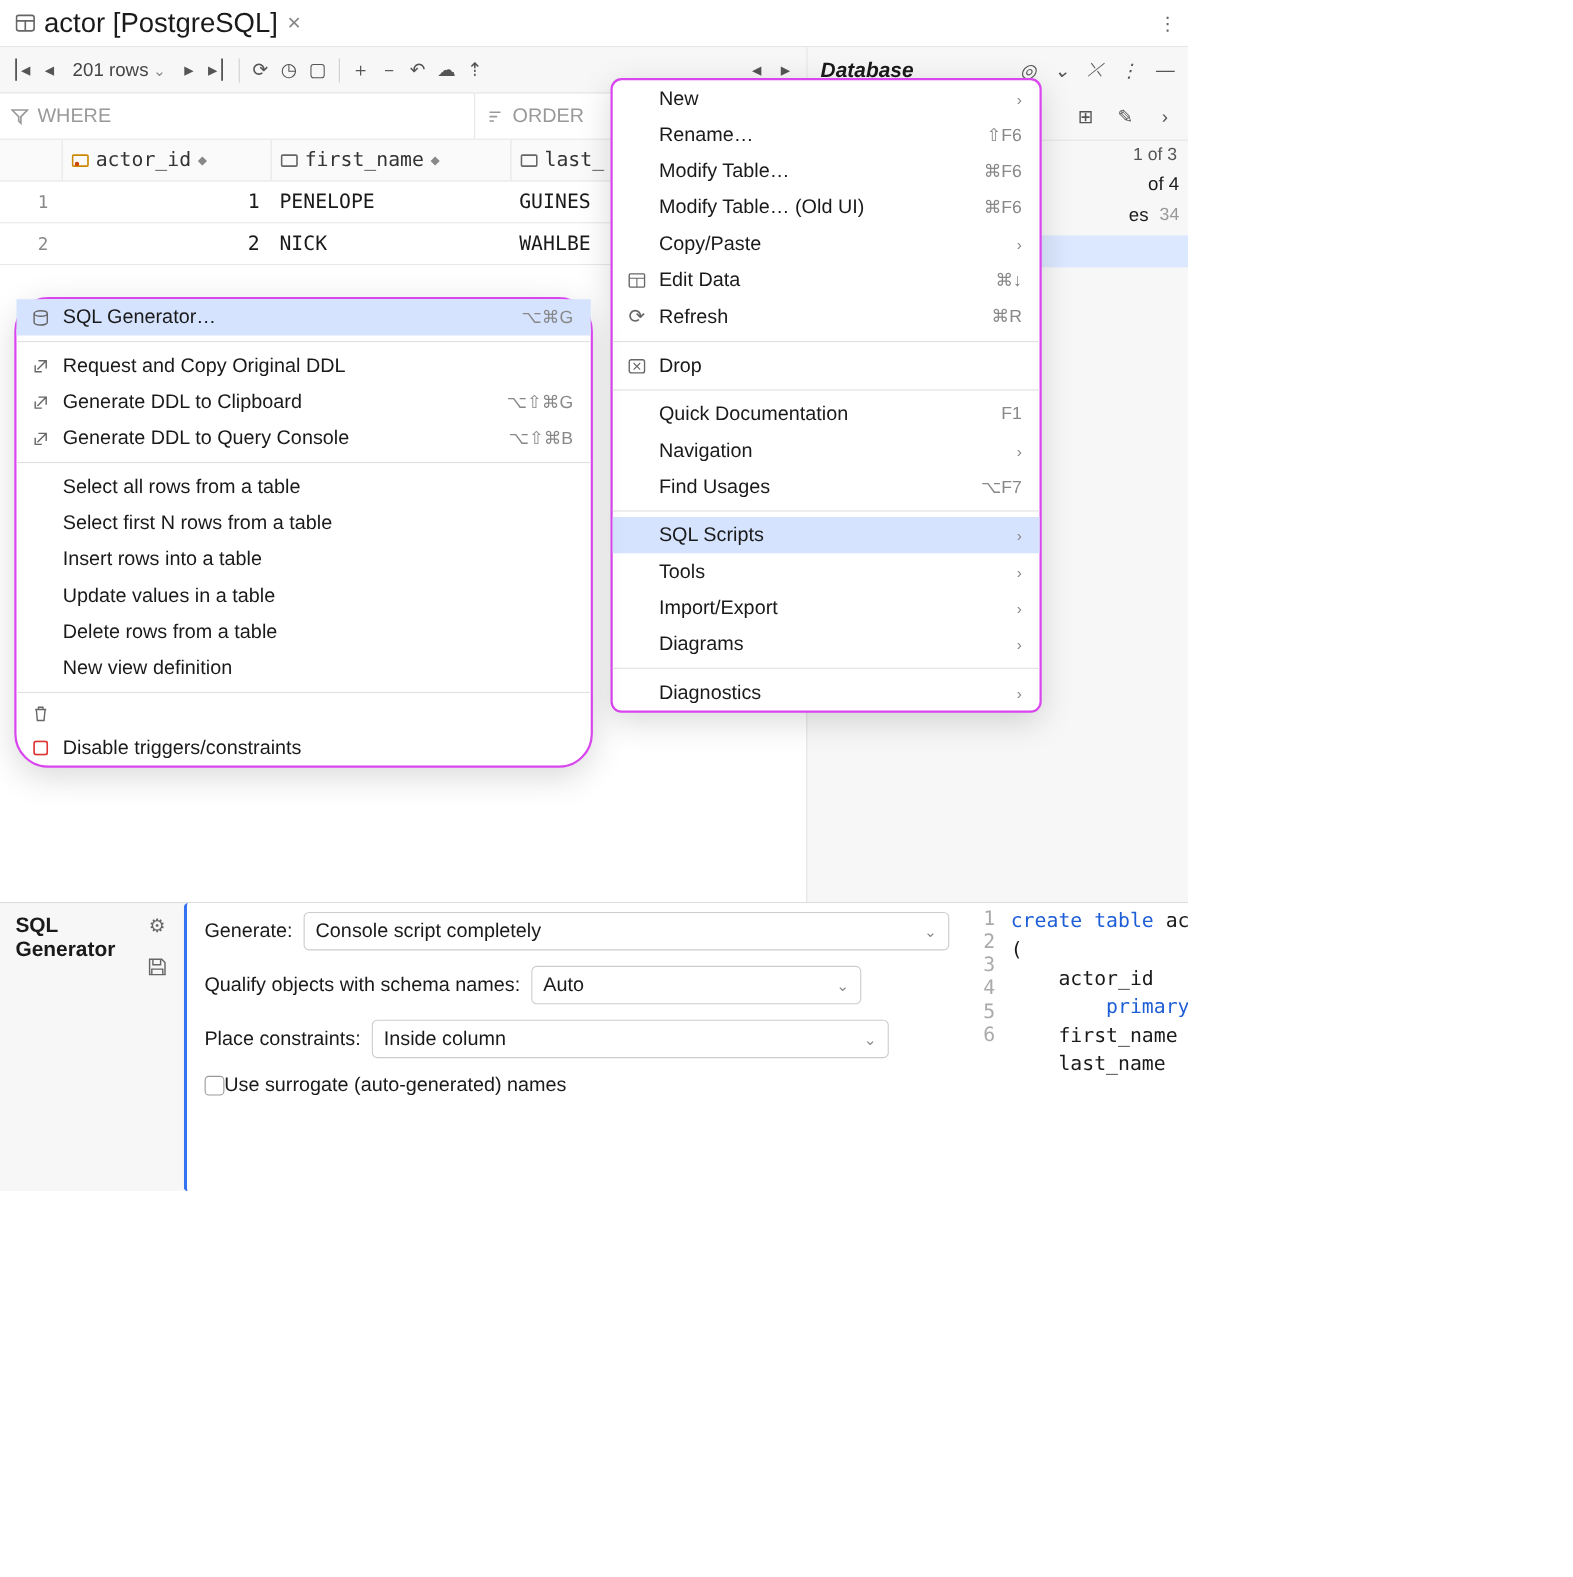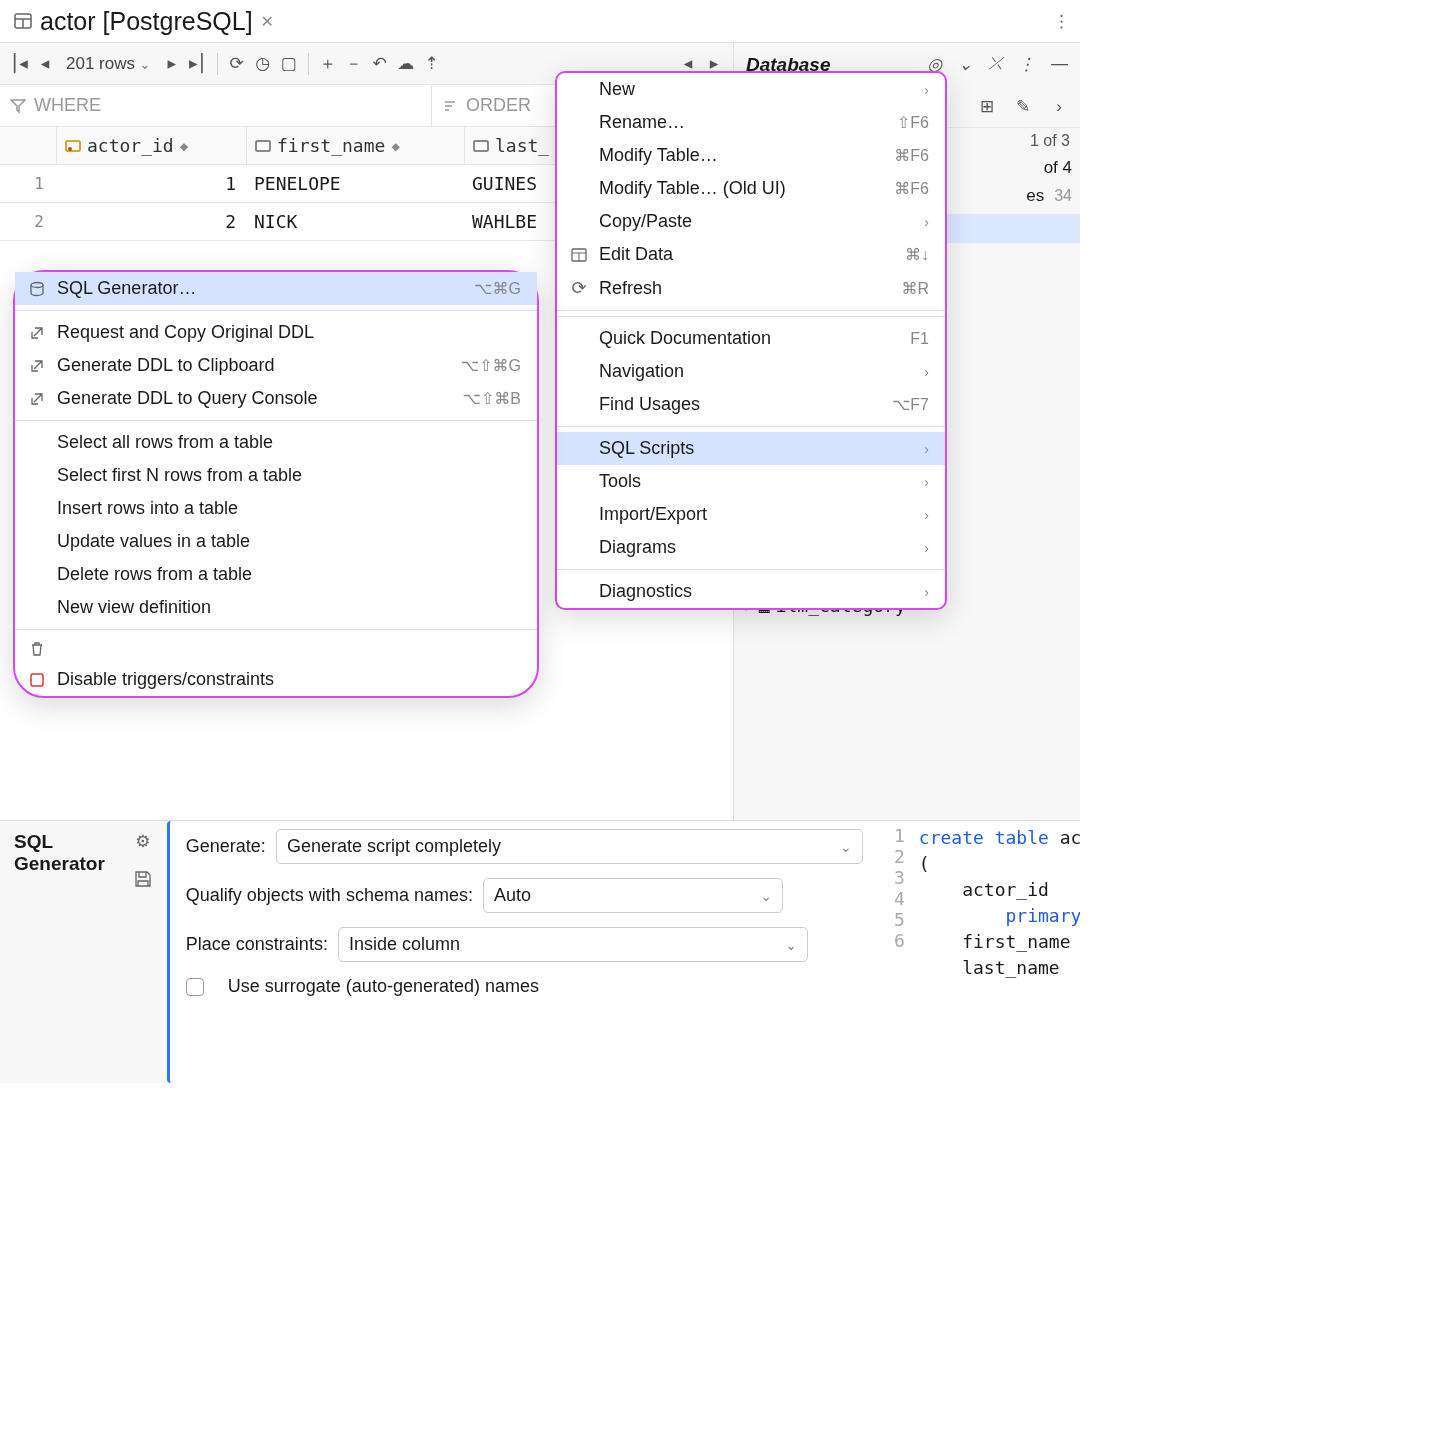--- a/index.html
+++ b/index.html
@@ -220,21 +220,21 @@
   flex: 1;
   border: 1px solid #ccc;
   border-radius: 5px;
   padding: 6px 10px;
   font-size: 18px;
   display: flex;
   justify-content: space-between;
   align-items: center;
   background: #fff;
 }
-.checkbox-row { display: flex; align-items: center; gap: 24px; font-size: 18px; }
+.checkbox-row { display: flex; align-items: center; gap: 0; font-size: 18px; }
 .checkbox { width: 18px; height: 18px; border: 1.5px solid #999; border-radius: 4px; }
 
 .bottom-code {
   flex: 1;
   display: flex;
   background: #fff;
   font-family: "SF Mono", Menlo, monospace;
   font-size: 18px;
 }
 .gutter { width: 32px; text-align: right; color: #aaa; padding: 4px 6px 0 0; }
@@ -491,20 +491,30 @@
       </span>
       <span class="menu-label">Edit Data</span>
       <span class="menu-shortcut">⌘↓</span>
     </div>
     <div class="menu-item">
       <span class="menu-ico">⟳</span>
       <span class="menu-label">Refresh</span>
       <span class="menu-shortcut">⌘R</span>
     </div>
     <div class="menu-sep"></div>
+    <div class="menu-item">
+      <span class="menu-ico">
+        <svg width="16" height="14" viewBox="0 0 16 14">
+          <rect x="1" y="1" width="14" height="12" rx="2" fill="none" stroke="#666" stroke-width="1.3"></rect>
+          <line x1="5" y1="4" x2="11" y2="10" stroke="#666"></line>
+          <line x1="11" y1="4" x2="5" y2="10" stroke="#666"></line>
+        </svg>
+      </span>
+      <span class="menu-label">Drop</span>
+    </div>
     <div class="menu-sep"></div>
     <div class="menu-item">
       <span class="menu-ico"></span>
       <span class="menu-label">Quick Documentation</span>
       <span class="menu-shortcut">F1</span>
     </div>
     <div class="menu-item">
       <span class="menu-ico"></span>
       <span class="menu-label">Navigation</span>
       <span class="menu-arrow">›</span>
@@ -632,21 +642,21 @@
       <span>
         <svg width="18" height="18" viewBox="0 0 18 18">
             <path d="M2 2 h11 l3 3 v11 h-14 z M5 2 v5 h7 v-5 M4 11 h10 v5 h-10 z" fill="none" stroke="#666" stroke-width="1.3"></path>
           </svg>
       </span>
     </div>
     <div class="bottom-form">
       <div class="form-row">
         <span class="form-label">Generate:</span>
         <div class="form-select">
-          <span>Generate script completely</span>
+          <span>Console script completely</span>
             <span class="chev">⌄</span>
         </div>
       </div>
       <div class="form-row">
         <span class="form-label">Qualify objects with schema names:</span>
         <div class="form-select" style="flex:0 0 300px">
           <span>Auto</span>
             <span class="chev">⌄</span>
         </div>
       </div>

